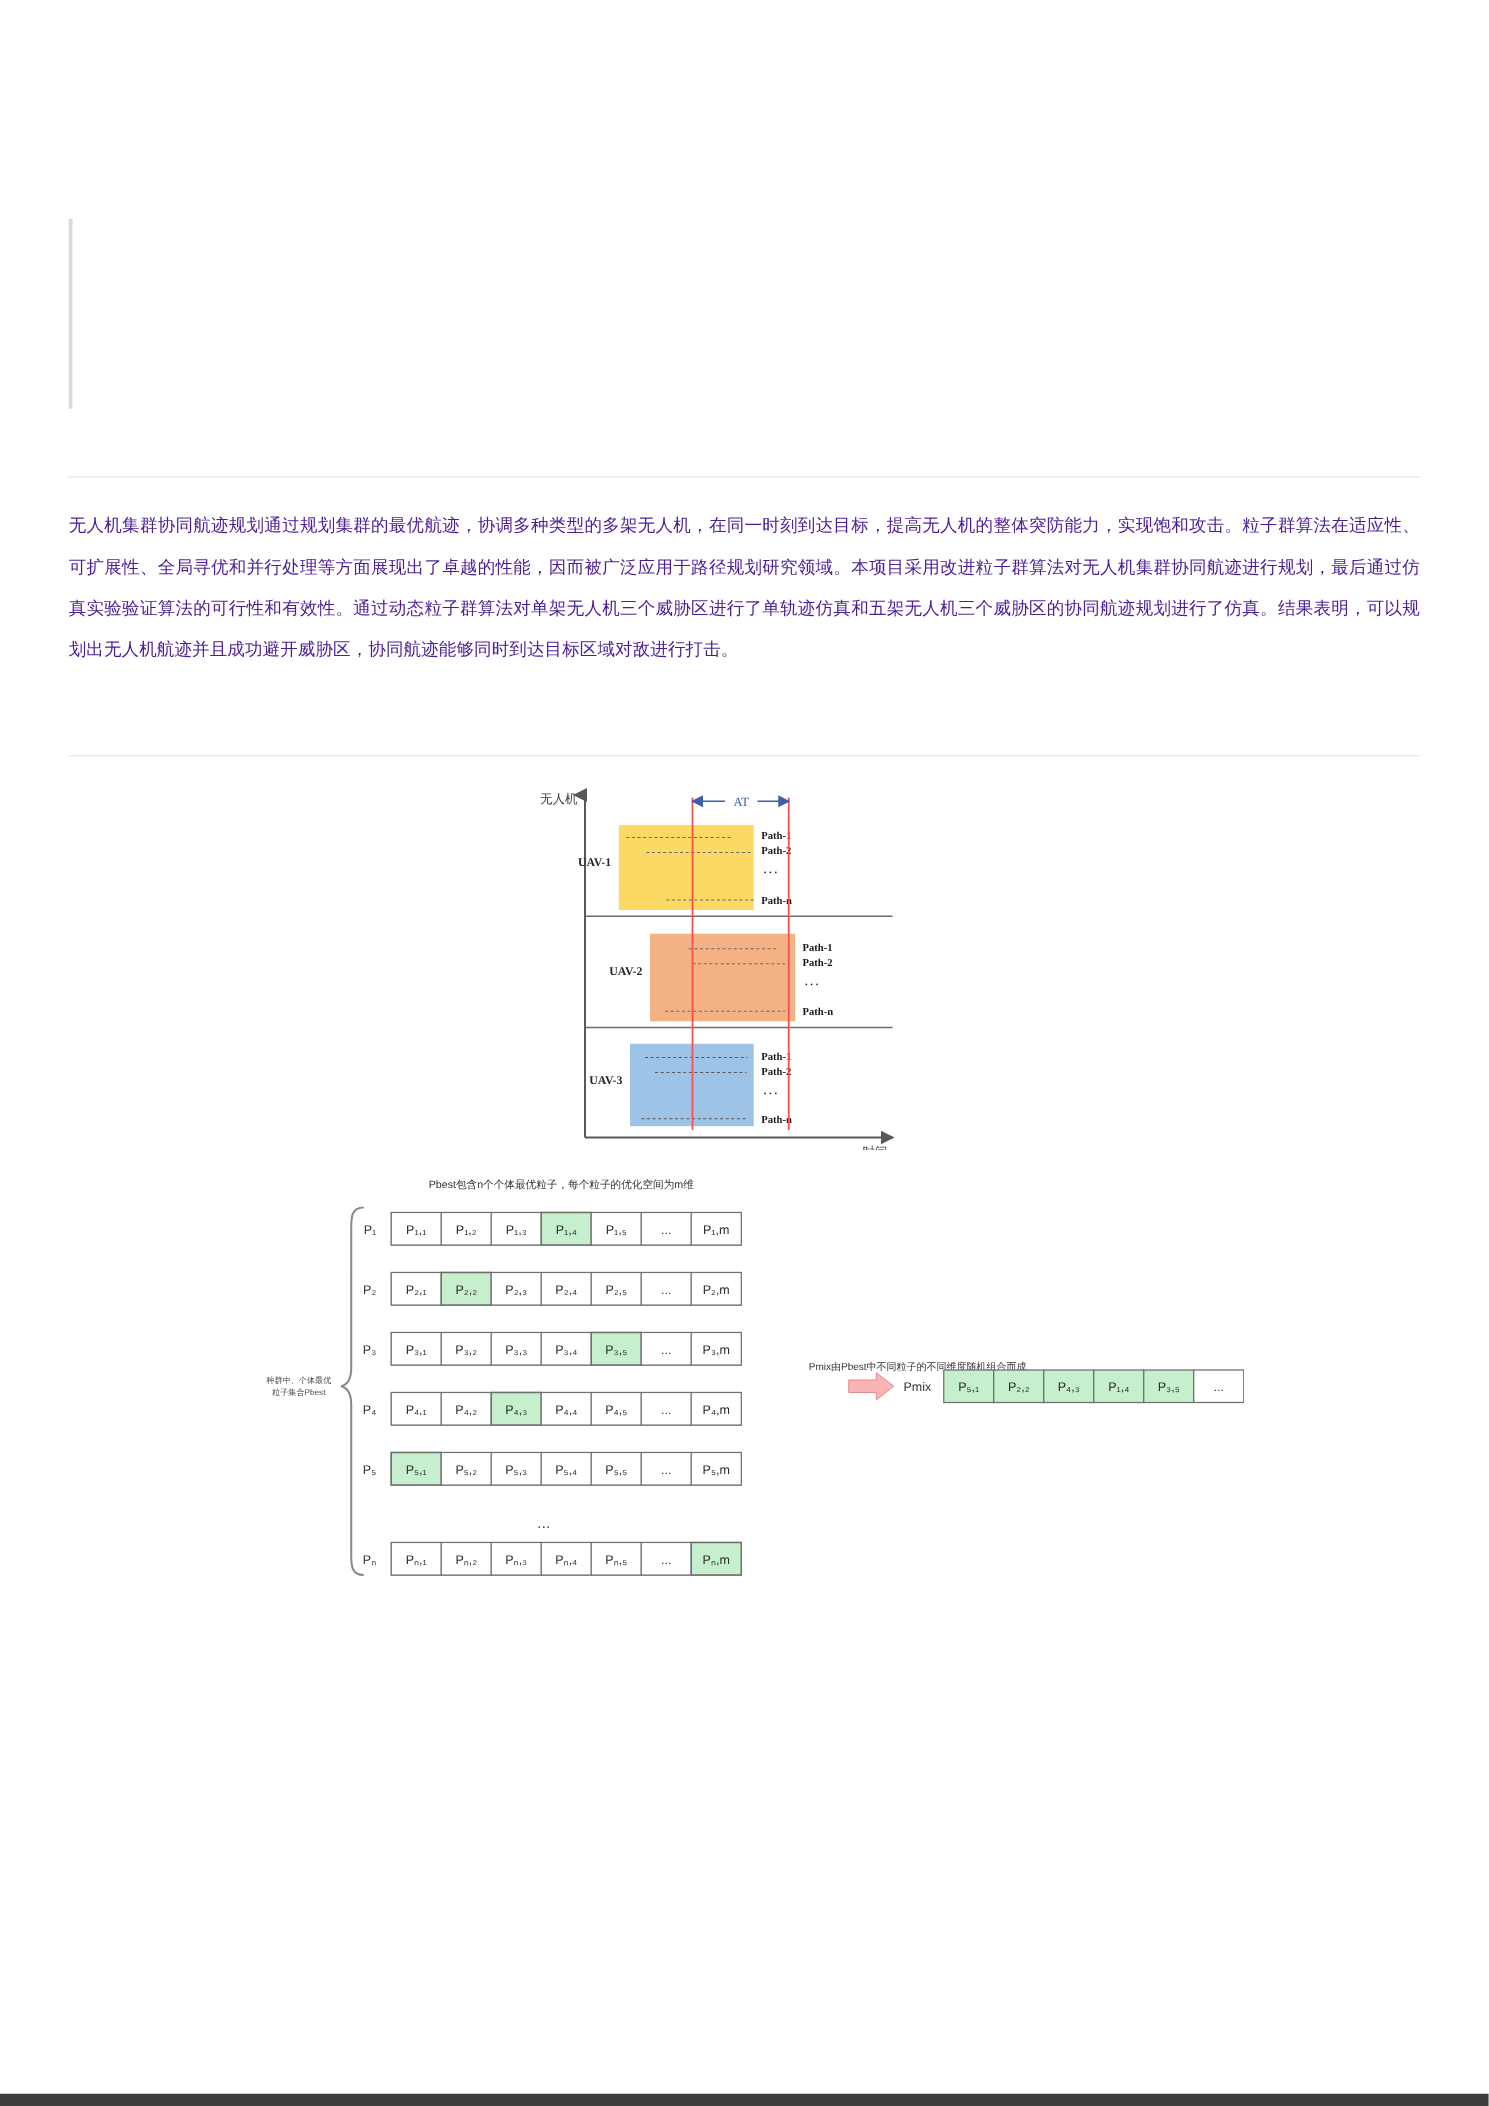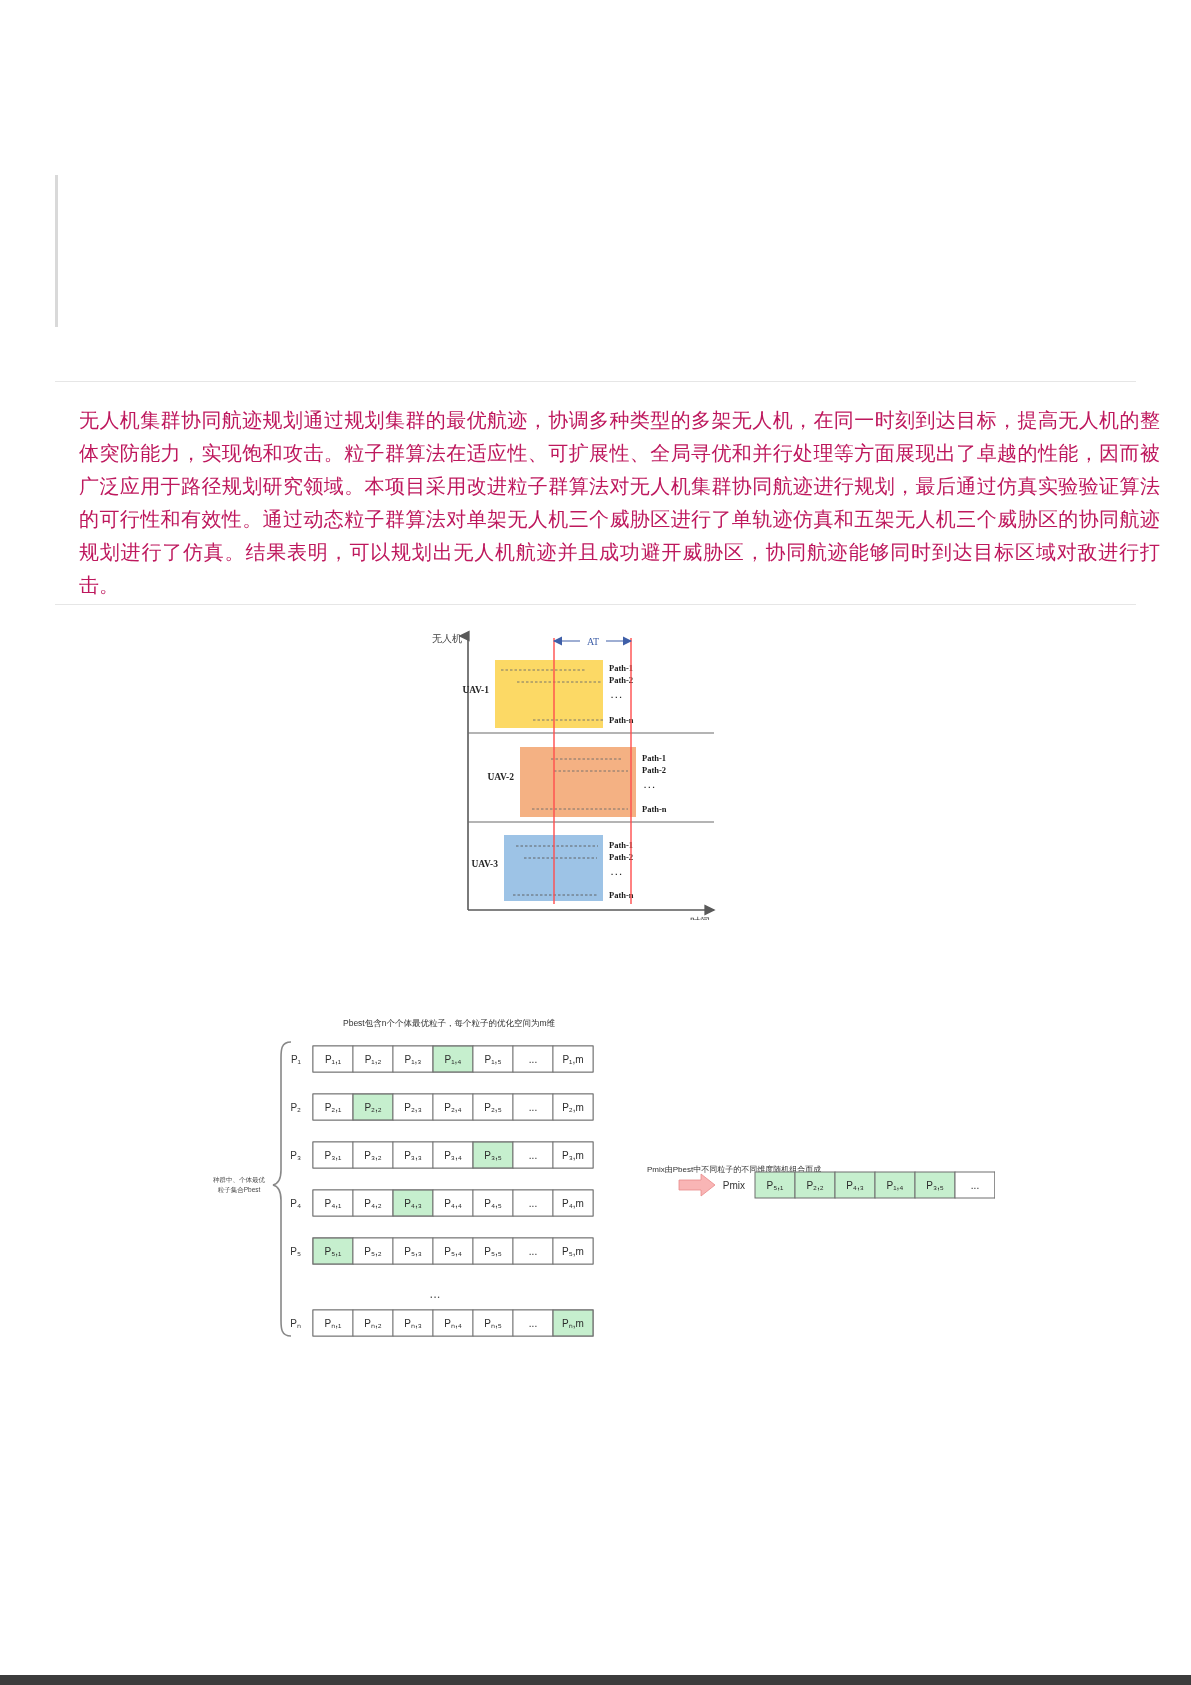--- a/index.html
+++ b/index.html
@@ -49,43 +49,42 @@
   }
   .hr-top { top: 381px; }
   .hr-mid { top: 604px; }
 
   
   .para {
     position: absolute;
     left: 55px;
     top: 404px;
     width: 1081px;
-    font-size: 20px;
+    font-size: 14px;
     line-height: 33px;
-    color: #be185d;
+    color: #4c1d95;
     text-align: justify;
     letter-spacing: 0.1px;
-    margin-left: 24px;
   }
 
   
   .fig1 {
     position: absolute;
     left: 414px;
     top: 620px;
     width: 340px;
     height: 300px;
   }
   .fig1 svg { display:block; }
 
   
   .fig2 {
     position: absolute;
     left: 195px;
-    top: 1002px;
+    top: 926px;
     width: 800px;
     height: 370px;
   }
   .fig2 svg { display:block; }
 
   
   .bottom-strip {
     position: absolute;
     left: 0;
     bottom: 0;

